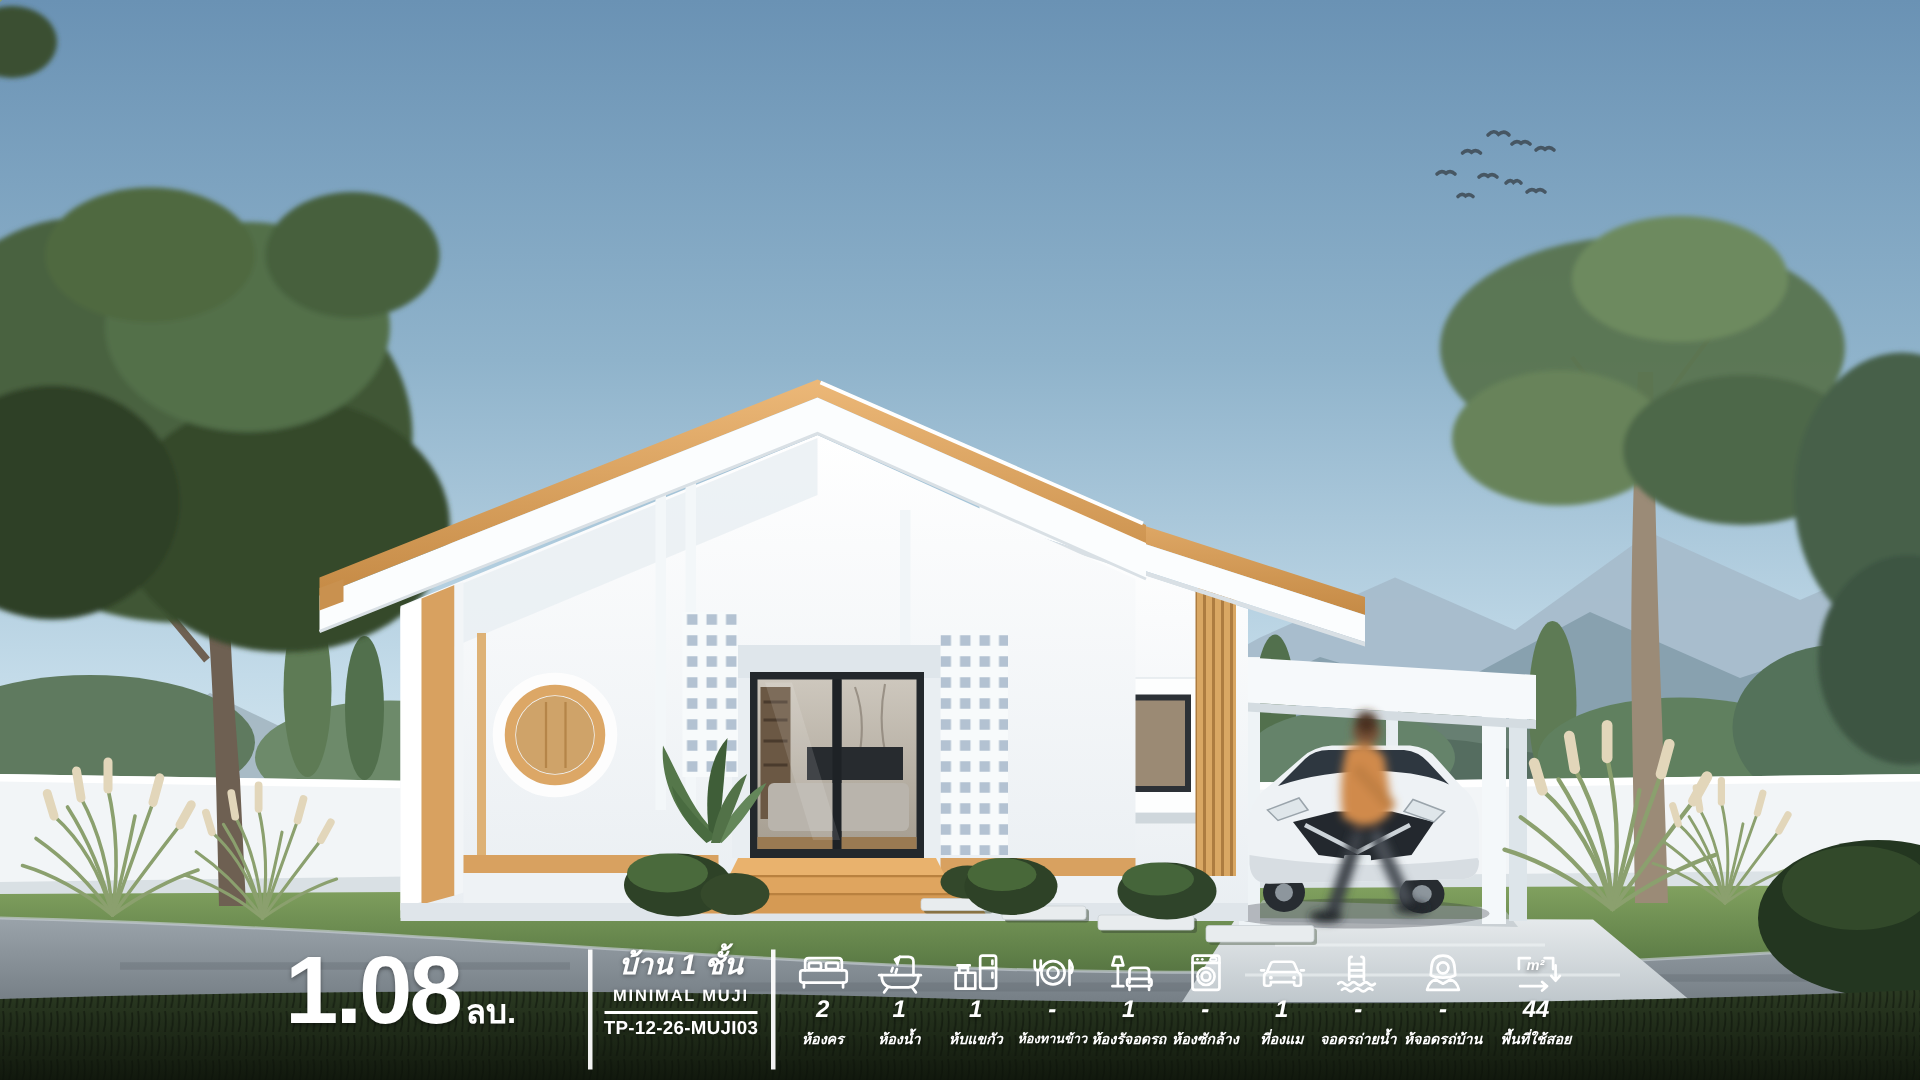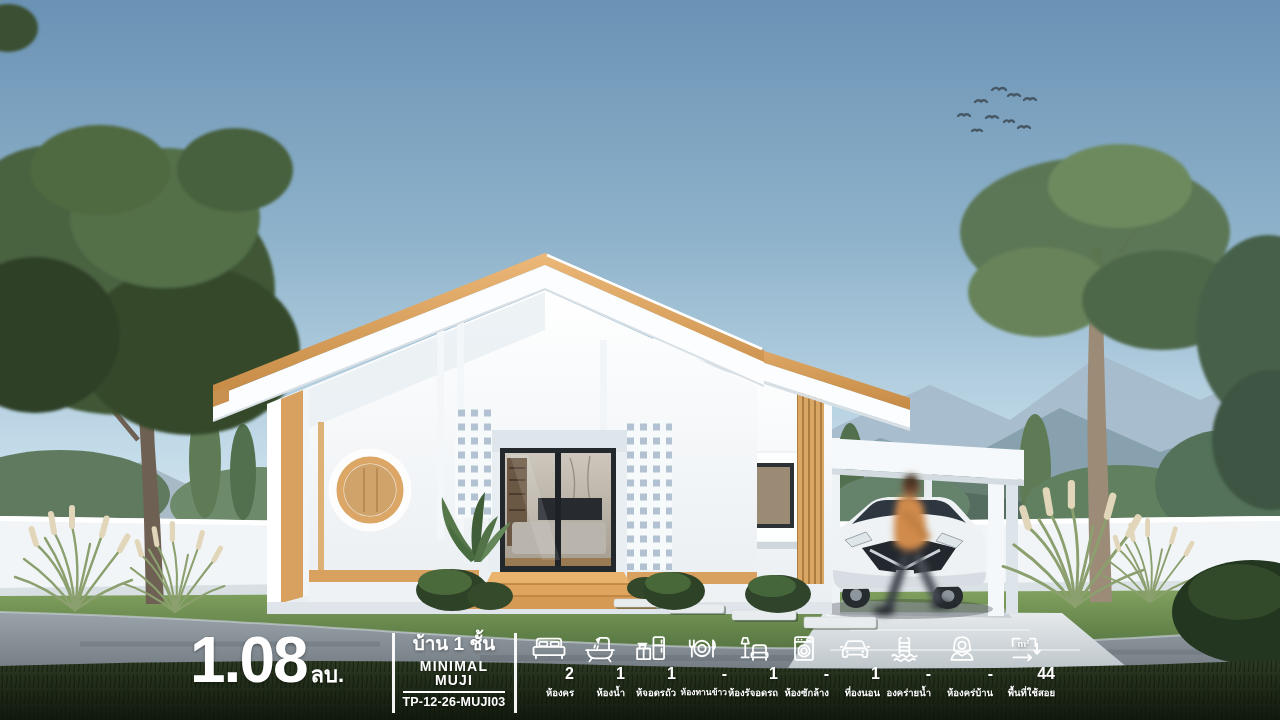--- a/index.html
+++ b/index.html
@@ -11,26 +11,26 @@
   .stage svg.scene{position:absolute;left:0;top:0;}
   
   .overlay{position:absolute;left:0;top:0;width:1186px;height:720px;color:#fff;
     text-shadow:0 1px 3px rgba(0,0,0,.4);}
   .price{position:absolute;left:190px;top:628px;white-space:nowrap;}
   .price .amount{font-size:64px;font-weight:800;letter-spacing:-2px;line-height:1;}
   .price .unit{font-size:22px;font-weight:700;margin-left:4px;}
   .vdivider{position:absolute;width:2.5px;height:80px;background:#fff;top:633px;opacity:.95;}
   .d1{left:392px;} .d2{left:514px;}
   .title-block{position:absolute;left:400px;top:633px;width:108px;text-align:center;line-height:1;}
-  .title-thai{font-size:19px;font-weight:700;line-height:1.2;}
-  .brand{font-size:14px;font-weight:700;letter-spacing:1.2px;margin-top:3px;}
+  .title-thai{font-size:19px;font-weight:700;line-height:1.2;font-style:italic;}
+  .brand{font-size:11px;font-weight:700;letter-spacing:1.2px;margin-top:3px;}
   .rule{border:0;border-top:2px solid #fff;margin:4px 3px 3px 3px;}
   .model{font-size:12.5px;font-weight:600;letter-spacing:.2px;}
   .stats{position:absolute;left:523px;top:633px;display:flex;align-items:flex-start;}
-  .stat{width:51px;text-align:right;}
+  .stat{width:51px;text-align:center;font-style:italic;}
   .stat.wide{width:62px;}
   .stat svg{width:36px;height:31px;display:block;margin:0 auto;}
   .stat .value{font-size:16px;font-weight:700;line-height:1.15;margin-top:1px;}
   .stat .label{font-size:9.5px;font-weight:700;white-space:nowrap;margin-top:2px;}
   .stat .label.small{font-size:8.5px;font-weight:600;}
   .sicon{stroke:#fff;stroke-width:2.2;fill:none;stroke-linecap:round;stroke-linejoin:round;}
 </style>
 </head>
 <body>
 
@@ -410,21 +410,21 @@
       <svg viewBox="0 0 44 38">
             <g class="sicon">
         <rect x="25" y="5" width="13" height="27" rx="2"></rect>
               <path d="M25,15 h13 M35,9 v3 M35,19 v4"></path>
         <rect x="5" y="19" width="16" height="13"></rect>
               <path d="M13,19 v13"></path>
         <path d="M8,19 v-4 h7 v4 M6.5,13 h10"></path>
       </g>
           </svg>
       <div class="value">1</div>
-      <div class="label">ห้จอดรถัว</div>
+      <div class="label">ห้บแขกัว</div>
     </div>
 
     <div class="stat">
       <svg viewBox="0 0 44 38">
             <g class="sicon">
         <circle cx="22" cy="19" r="9.5"></circle>
               <circle cx="22" cy="19" r="4.5"></circle>
         <path d="M7,9 v5 M12,9 v5 M7,14 q0,3 2.5,3 q2.5,0 2.5,-3 M9.5,17 v12"></path>
         <path d="M35.5,9 v20 M35.5,9 q4,5 1.5,10"></path>
       </g>
@@ -465,46 +465,46 @@
     <div class="stat">
       <svg viewBox="0 0 44 38">
             <g class="sicon">
         <path d="M7,28 v-6 q0,-2.5 2.2,-3.2 l3,-7 q0.8,-1.8 2.8,-1.8 h14 q2,0 2.8,1.8 l3,7 q2.2,0.7 2.2,3.2 v6 q0,1.6 -1.6,1.6 h-2.3 q-1.6,0 -1.6,-1.6 v-1.4 h-19 v1.4 q0,1.6 -1.6,1.6 h-2.3 q-1.6,0 -1.6,-1.6 z"></path>
         <path d="M11,18.5 h22 M7,17 h-2.5 M37,17 h2.5"></path>
         <circle cx="12.5" cy="23" r="1.6" fill="#fff" stroke="none"></circle>
               <circle cx="31.5" cy="23" r="1.6" fill="#fff" stroke="none"></circle>
       </g>
           </svg>
       <div class="value">1</div>
-      <div class="label">ที่องนอน</div>
+      <div class="label">ที่องแม</div>
     </div>
 
     <div class="stat">
       <svg viewBox="0 0 44 38">
             <g class="sicon">
         <path d="M14,25 V8 Q14,6 16,6 M26,25 V8 Q26,6 24,6"></path>
         <path d="M14,12 h12 M14,17 h12 M14,22 h12"></path>
         <path d="M5,28 q2.5,-2.5 5,0 t5,0 t5,0 t5,0 t5,0 t5,0"></path>
         <path d="M8,33 q2.5,-2.5 5,0 t5,0 t5,0 t5,0 t5,0"></path>
       </g>
           </svg>
       <div class="value">-</div>
-      <div class="label">องคร่ายน้ำ</div>
+      <div class="label">จอดรถ่ายน้ำ</div>
     </div>
 
     <div class="stat wide">
       <svg viewBox="0 0 44 38">
             <g class="sicon">
         <path d="M22,5 q-9,0 -9.5,10 l-0.5,6 q3,2 10,2 q7,0 10,-2 l-0.5,-6 Q31,5 22,5 z"></path>
         <circle cx="22" cy="15" r="4.5"></circle>
         <path d="M9,33 q1.5,-7 7,-8.5 l6,3.5 6,-3.5 q5.5,1.5 7,8.5 z"></path>
       </g>
           </svg>
       <div class="value">-</div>
-      <div class="label">ห้องคร่บ้าน</div>
+      <div class="label">ห้จอดรถ่บ้าน</div>
     </div>
 
     <div class="stat wide">
       <svg viewBox="0 0 44 38">
             <g class="sicon">
         <path d="M8,16 V7 h9"></path>
               <path d="M29,7 h7 v9"></path>
         <path d="M9,30 h22 M27,26.5 l4,3.5 -4,3.5"></path>
         <path d="M38,13 v12 M34.5,21.5 l3.5,4 3.5,-4"></path>
         <text x="21.5" y="17" text-anchor="middle" font-size="12" font-weight="bold" fill="#fff" stroke="none" font-family="Liberation Sans, sans-serif">m²</text>

